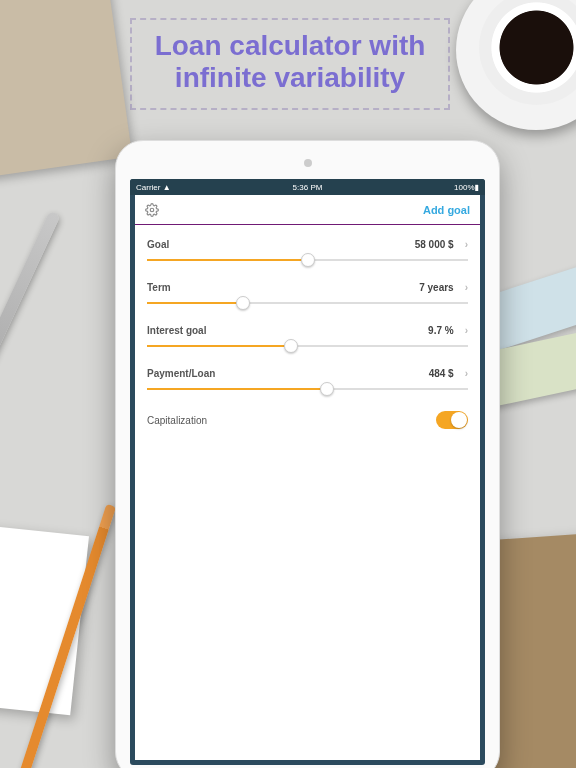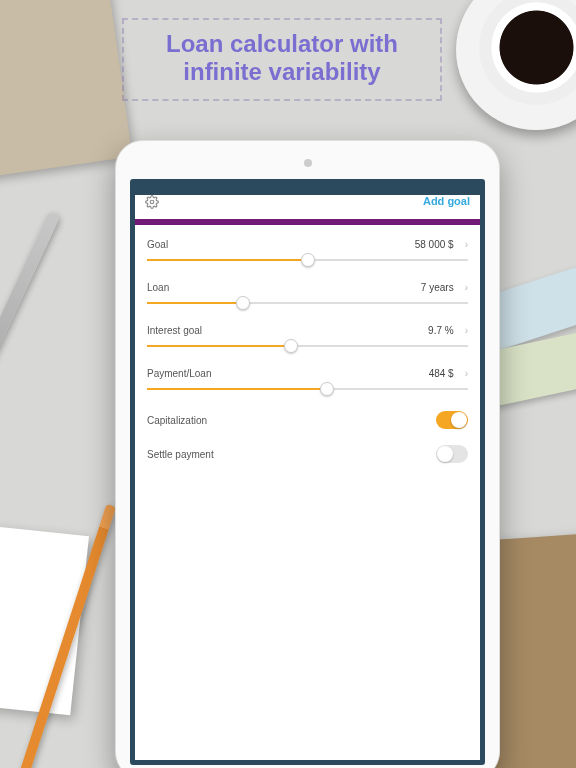--- a/index.html
+++ b/index.html
@@ -27,28 +27,28 @@
     background: #f3f3f3;
     box-shadow: 0 6px 12px rgba(0,0,0,.3);
   }
   .coffee-cup {
     top: -10px; right: -18px;
     width: 115px; height: 115px;
     border-radius: 50%;
     background: radial-gradient(circle at 50% 50%, #1a0f0b 0 45%, #fff 46% 55%, #eee 56%);
   }
   .title-frame {
-    top: 18px; left: 122px;
+    top: 18px; left: 130px;
     width: 320px;
     border: 2px dashed rgba(120,100,170,.35);
     padding: 10px 16px 14px;
     text-align: center;
     color: #7b6ed1;
     font-weight: 600;
-    font-size: 24px;
+    font-size: 28px;
     line-height: 1.15;
   }
   .notebook {
     bottom: 60px; left: -70px;
     width: 150px; height: 180px;
     background: #fff;
     transform: rotate(6deg);
     box-shadow: 4px 4px 12px rgba(0,0,0,.25);
   }
   .pencil {
@@ -132,40 +132,41 @@
   .app {
     position: absolute;
     top: 16px; left: 5px; right: 5px; bottom: 5px;
     background: #fff;
     display: flex;
     flex-direction: column;
   }
   .navbar {
     height: 30px;
     display: flex;
-    align-items: flex-start;
+    align-items: center;
     justify-content: space-between;
     padding: 0 10px;
-    border-bottom: 6px solid #701a75;
+    border-bottom: 1px solid #701a75;
   }
   .gear { color: #8a8a8a; display: inline-flex; }
   .addgoal { color: #35a9e0; font-weight: 700; font-size: 11px; }
 
   .content { padding: 6px 12px 0; }
 
   .row {
     padding: 8px 0 6px;
   }
   .row-top {
     display: flex;
     justify-content: space-between;
     align-items: center;
     font-size: 10px;
     color: #444;
     margin-bottom: 2px;
+    font-weight: bold;
   }
   .row-top .label { color: #555; }
   .row-top .value { color: #444; display: flex; align-items: center; gap: 11px; }
   .chev { color: #bbb; font-size: 10px; }
   .slider {
     position: relative;
     height: 16px;
     display: flex;
     align-items: center;
   }
@@ -225,20 +226,28 @@
 <div class="prop notebook"></div>
 <div class="prop pen"></div>
 <div class="prop pencil"></div>
 
 <div class="prop title-frame">Loan calculator with infinite variability</div>
 
 <div class="tablet">
   <div class="tablet-cam"></div>
   <div class="tablet-inner">
 
+    <div class="statusbar">
+      <span class="sb-left">
+        <span>Carrier</span>
+        <span> ▲</span>
+      </span>
+      <span class="sb-mid">5:36 PM</span>
+      <span class="sb-right">100%▮</span>
+    </div>
 
     <div class="app">
 
       <div class="navbar">
         <span class="gear">
           <svg width="14" height="14" viewBox="0 0 24 24" fill="none" stroke="#8a8a8a" stroke-width="2">
             <circle cx="12" cy="12" r="3"></circle>
             <path d="M19.4 15a1.7 1.7 0 0 0 .34 1.87l.06.06a2 2 0 1 1-2.83 2.83l-.06-.06a1.7 1.7 0 0 0-1.87-.34 1.7 1.7 0 0 0-1 1.56V21a2 2 0 0 1-4 0v-.09a1.7 1.7 0 0 0-1-1.56 1.7 1.7 0 0 0-1.87.34l-.06.06a2 2 0 1 1-2.83-2.83l.06-.06a1.7 1.7 0 0 0 .34-1.87 1.7 1.7 0 0 0-1.56-1H3a2 2 0 0 1 0-4h.09a1.7 1.7 0 0 0 1.56-1 1.7 1.7 0 0 0-.34-1.87l-.06-.06a2 2 0 1 1 2.83-2.83l.06.06a1.7 1.7 0 0 0 1.87.34H9a1.7 1.7 0 0 0 1-1.56V3a2 2 0 0 1 4 0v.09a1.7 1.7 0 0 0 1 1.56 1.7 1.7 0 0 0 1.87-.34l.06-.06a2 2 0 1 1 2.83 2.83l-.06.06a1.7 1.7 0 0 0-.34 1.87V9a1.7 1.7 0 0 0 1.56 1H21a2 2 0 0 1 0 4h-.09a1.7 1.7 0 0 0-1.56 1z"></path>
           </svg>
         </span>
@@ -258,21 +267,21 @@
           <div class="slider">
             <div class="track">
                 <div class="track-fill" style="width: 50%;"></div>
               </div>
             <div class="thumb" style="left: 50%;"></div>
           </div>
         </div>
 
         <div class="row">
           <div class="row-top">
-            <span class="label">Loan</span>
+            <span class="label">Term</span>
             <span class="value">
               <span>7 years</span>
               <span class="chev">›</span>
             </span>
           </div>
           <div class="slider">
             <div class="track">
                 <div class="track-fill" style="width: 30%;"></div>
               </div>
             <div class="thumb" style="left: 30%;"></div>
@@ -311,23 +320,17 @@
           </div>
         </div>
 
         <div class="toggle-row">
           <span>Capitalization</span>
           <span class="switch on">
             <span class="knob"></span>
           </span>
         </div>
 
-        <div class="toggle-row">
-          <span>Settle payment</span>
-          <span class="switch off">
-            <span class="knob"></span>
-          </span>
-        </div>
 
       </div>
     </div>
   </div>
 </div>
 
 </body></html>

